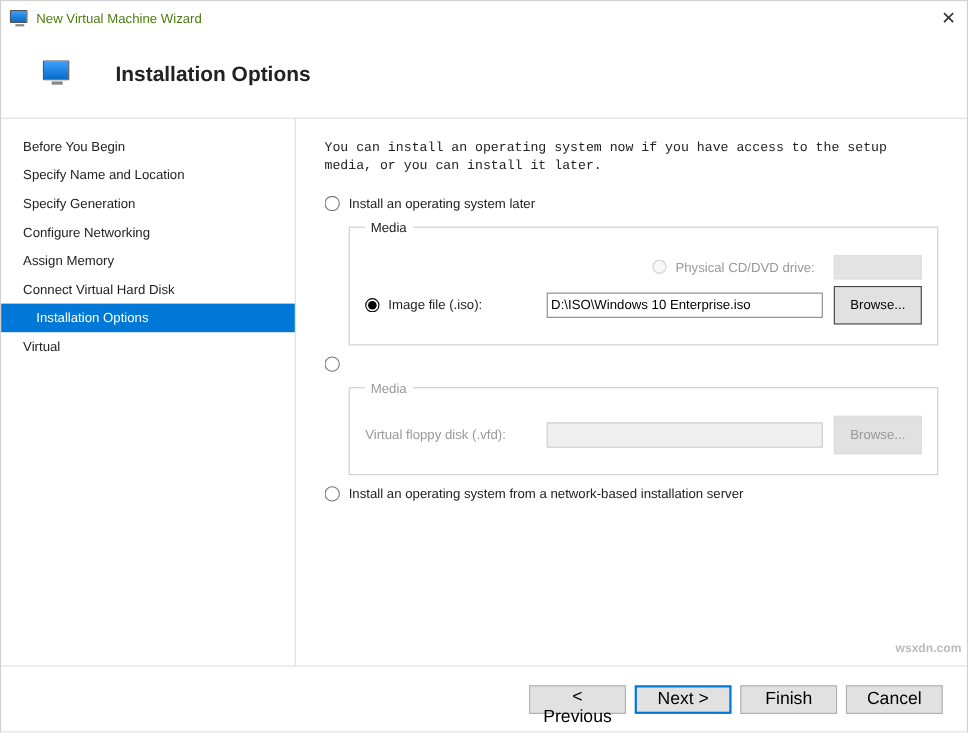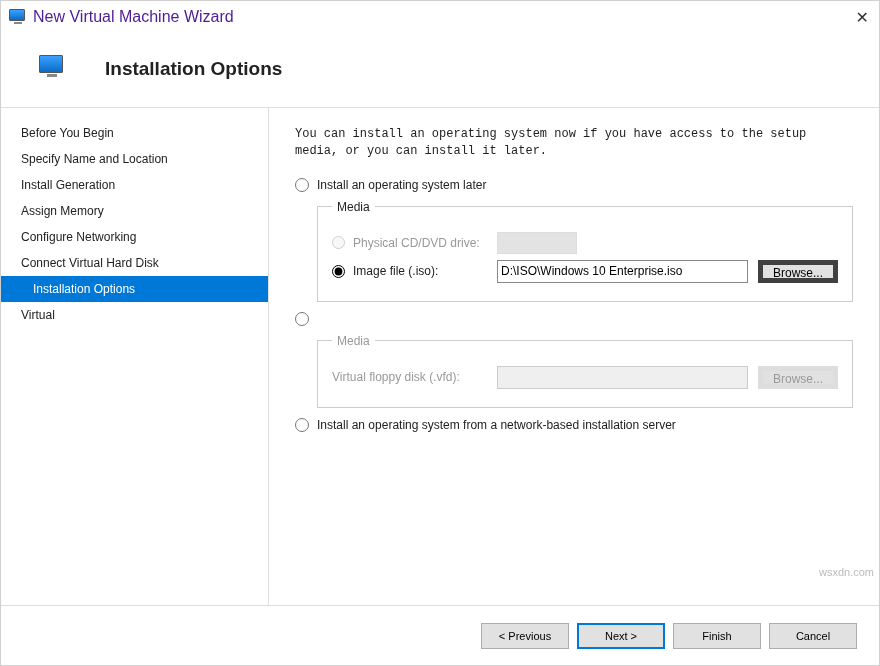--- a/index.html
+++ b/index.html
@@ -1,50 +1,50 @@
 <!DOCTYPE html>
 <html><head>
 <meta charset="utf-8">
 <style>
   * { box-sizing: border-box; font-family: "Segoe UI", Arial, sans-serif; font-size: 12px; }
   html, body { margin: 0; padding: 0; width: 880px; height: 666px; background: #fff; }
   .window { width: 880px; height: 666px; border: 1px solid #d0d0d0; display: flex; flex-direction: column; }
   .titlebar { height: 32px; display: flex; align-items: center; padding: 0 10px 0 8px; }
   .titlebar .icon { width: 16px; height: 16px; margin-right: 8px; }
-  .title-text { flex: 1; font-size: 16px; color: #4c1d95; }
+  .title-text { flex: 1; font-size: 12px; color: #4d7c0f; }
   .close-x { width: 40px; text-align: right; color: #333; font-size: 16px; font-weight: 200; cursor: pointer; }
   .header { padding: 22px 14px 24px 38px; display: flex; align-items: center; border-bottom: 1px solid #ddd; }
   .header .icon { width: 28px; height: 28px; margin-right: 38px; }
   .header h1 { margin: 0; font-size: 19px; font-weight: 600; color: #222; }
   .body { flex: 1; display: flex; overflow: hidden; }
   .sidebar { width: 268px; padding-top: 12px; border-right: 1px solid #ddd; }
   .side-item { padding: 6px 0 6px 20px; color: #222; cursor: pointer; }
   .side-item.selected { background: #0078d7; color: #fff; padding-left: 32px; }
   .main { flex: 1; padding: 18px 26px 10px 26px; color: #222; overflow: hidden; }
   .intro { margin-bottom: 18px; line-height: 1.4; font-family: Liberation Mono, monospace; }
   .radio-row { display: flex; align-items: flex-end; margin: 10px 0 8px 0; }
   .radio-row input[type=radio] { width: 14px; height: 14px; margin: 0 8px 0 0; accent-color: #000; }
   .radio-row label { color: #222; }
   fieldset { margin: 2px 0 10px 22px; border: 1px solid #ccc; padding: 12px 14px 12px 14px; }
   fieldset.disabled { color: #999; border-color: #ccc; }
   legend { padding: 0 5px; color: #222; }
   fieldset.disabled legend { color: #999; }
-  .fs-row { display: flex; align-items: center; margin: 6px 0; gap: 10px; }
+  .fs-row { display: flex; align-items: center; margin: 6px 0; gap: 10px; justify-content: flex-end; }
   .fs-row .lbl { flex: 0 0 155px; display: flex; align-items: center; }
   .fs-row .lbl input[type=radio] { margin: 0 8px 0 0; accent-color: #000; }
   .fs-row .lbl.disabled { color: #999; }
   .fs-row input[type=text] { flex: 1; height: 23px; padding: 0 3px; border: 1px solid #888; background: #fff; }
   .fs-row input[type=text]:disabled { background: #efefef; border-color: #ccc; color: #999; }
   .combo-dis { width: 80px; height: 22px; background: #e3e3e3; border: 1px solid #ddd; display:inline-block;}
-  .btn-small { width: 80px; height: 23px; background: #e1e1e1; border: 5px solid #404040; cursor: pointer; }
+  .btn-small { width: 80px; height: 35px; background: #e1e1e1; border: 1px solid #404040; cursor: pointer; }
   .btn-small:disabled { color: #999; border-color: #ddd; cursor: default; background:#e1e1e1;}
   .footer { height: 60px; border-top: 1px solid #ddd; display: flex; align-items: center; justify-content: flex-end; padding: 0 22px; gap: 8px; }
-  .ftr-btn { width: 88px; height: 26px; background: #e1e1e1; border: 1px solid #adadad; cursor: pointer; font-size: 11px; }
+  .ftr-btn { width: 88px; height: 26px; background: #e1e1e1; border: 1px solid #adadad; cursor: pointer; font-size: 16px; }
   .ftr-btn.default { border: 2px solid #0078d7; }
-  .watermark { position: fixed; right: 6px; bottom: 88px; color: #bbb; font-size: 11px; pointer-events: none; }
+  .watermark { position: fixed; right: 6px; bottom: 70px; color: #bbb; font-size: 11px; pointer-events: none; font-weight: bold; }
   .monitor-icon{display:inline-block;position:relative;width:16px;height:12px;background:linear-gradient(#3aa0ff,#0a6cc8);border:1px solid #555;border-radius:1px;}
   .monitor-icon::after{content:"";position:absolute;left:4px;top:12px;width:8px;height:2px;background:#888;}
   .monitor-icon.big{width:24px;height:18px}.monitor-icon.big::after{left:7px;top:18px;width:10px;height:3px;}
 </style>
 </head>
 <body>
 
 <div class="window">
 
   <div class="titlebar">
@@ -56,23 +56,23 @@
   <div class="header">
     <span class="icon"><span class="monitor-icon big"></span></span>
     <h1>Installation Options</h1>
   </div>
 
   <div class="body">
 
     <div class="sidebar">
       <div class="side-item">Before You Begin</div>
       <div class="side-item">Specify Name and Location</div>
-      <div class="side-item">Install Generation</div>
+      <div class="side-item">Specify Generation</div>
+      <div class="side-item">Configure Networking</div>
       <div class="side-item">Assign Memory</div>
-      <div class="side-item">Configure Networking</div>
       <div class="side-item">Connect Virtual Hard Disk</div>
       <div class="side-item selected">Installation Options</div>
       <div class="side-item">Virtual</div>
     </div>
 
     <div class="main">
 
       <div class="intro">You can install an operating system now if you have access to the setup media, or you can install it later.</div>
 
       <div class="radio-row">

